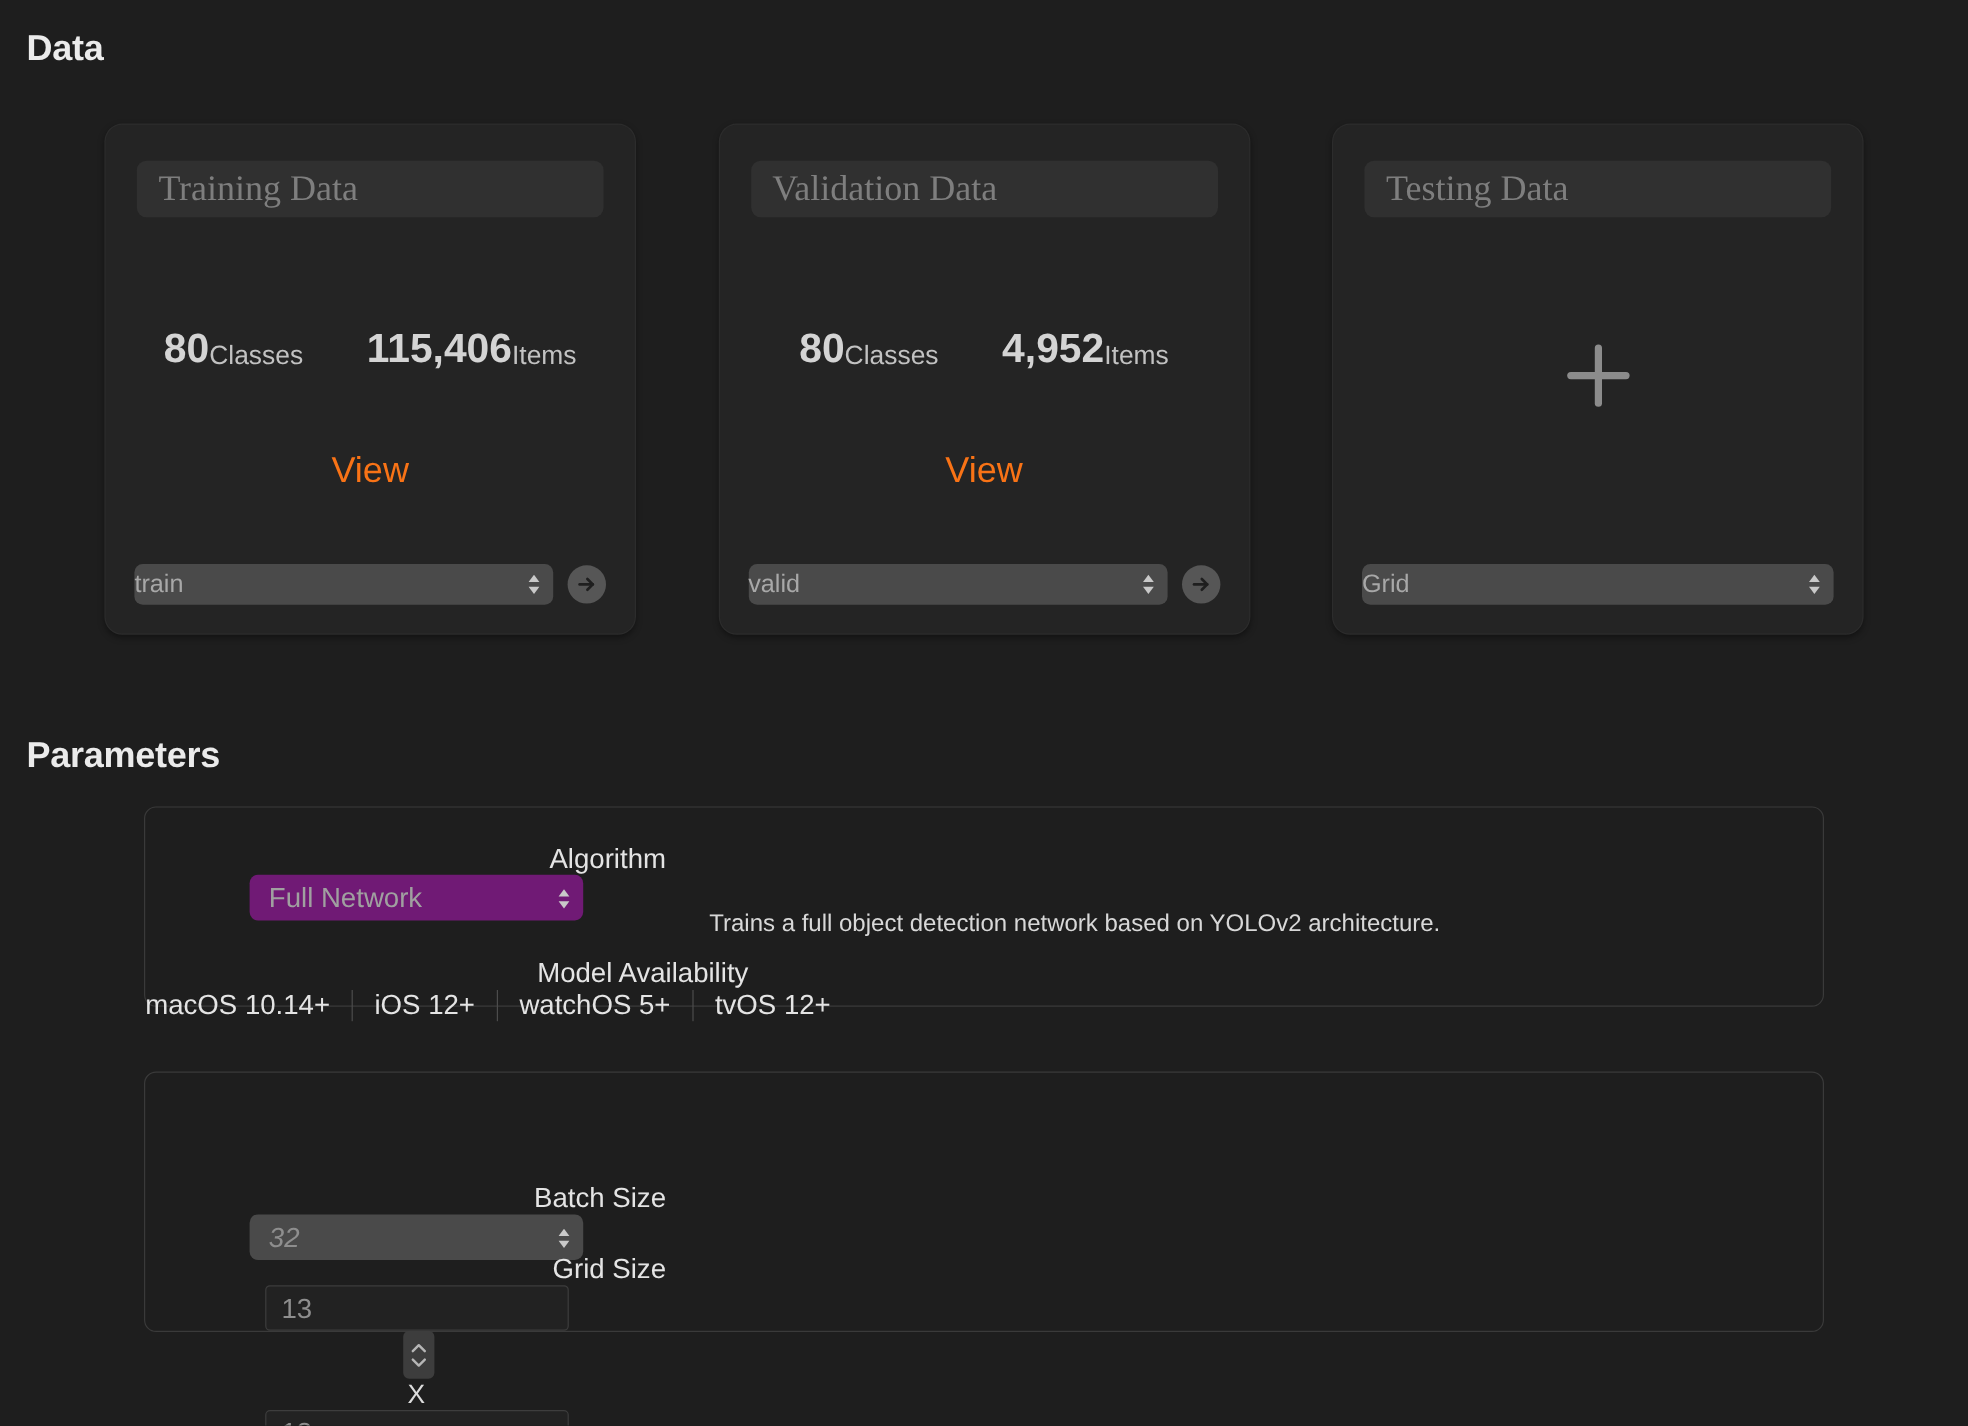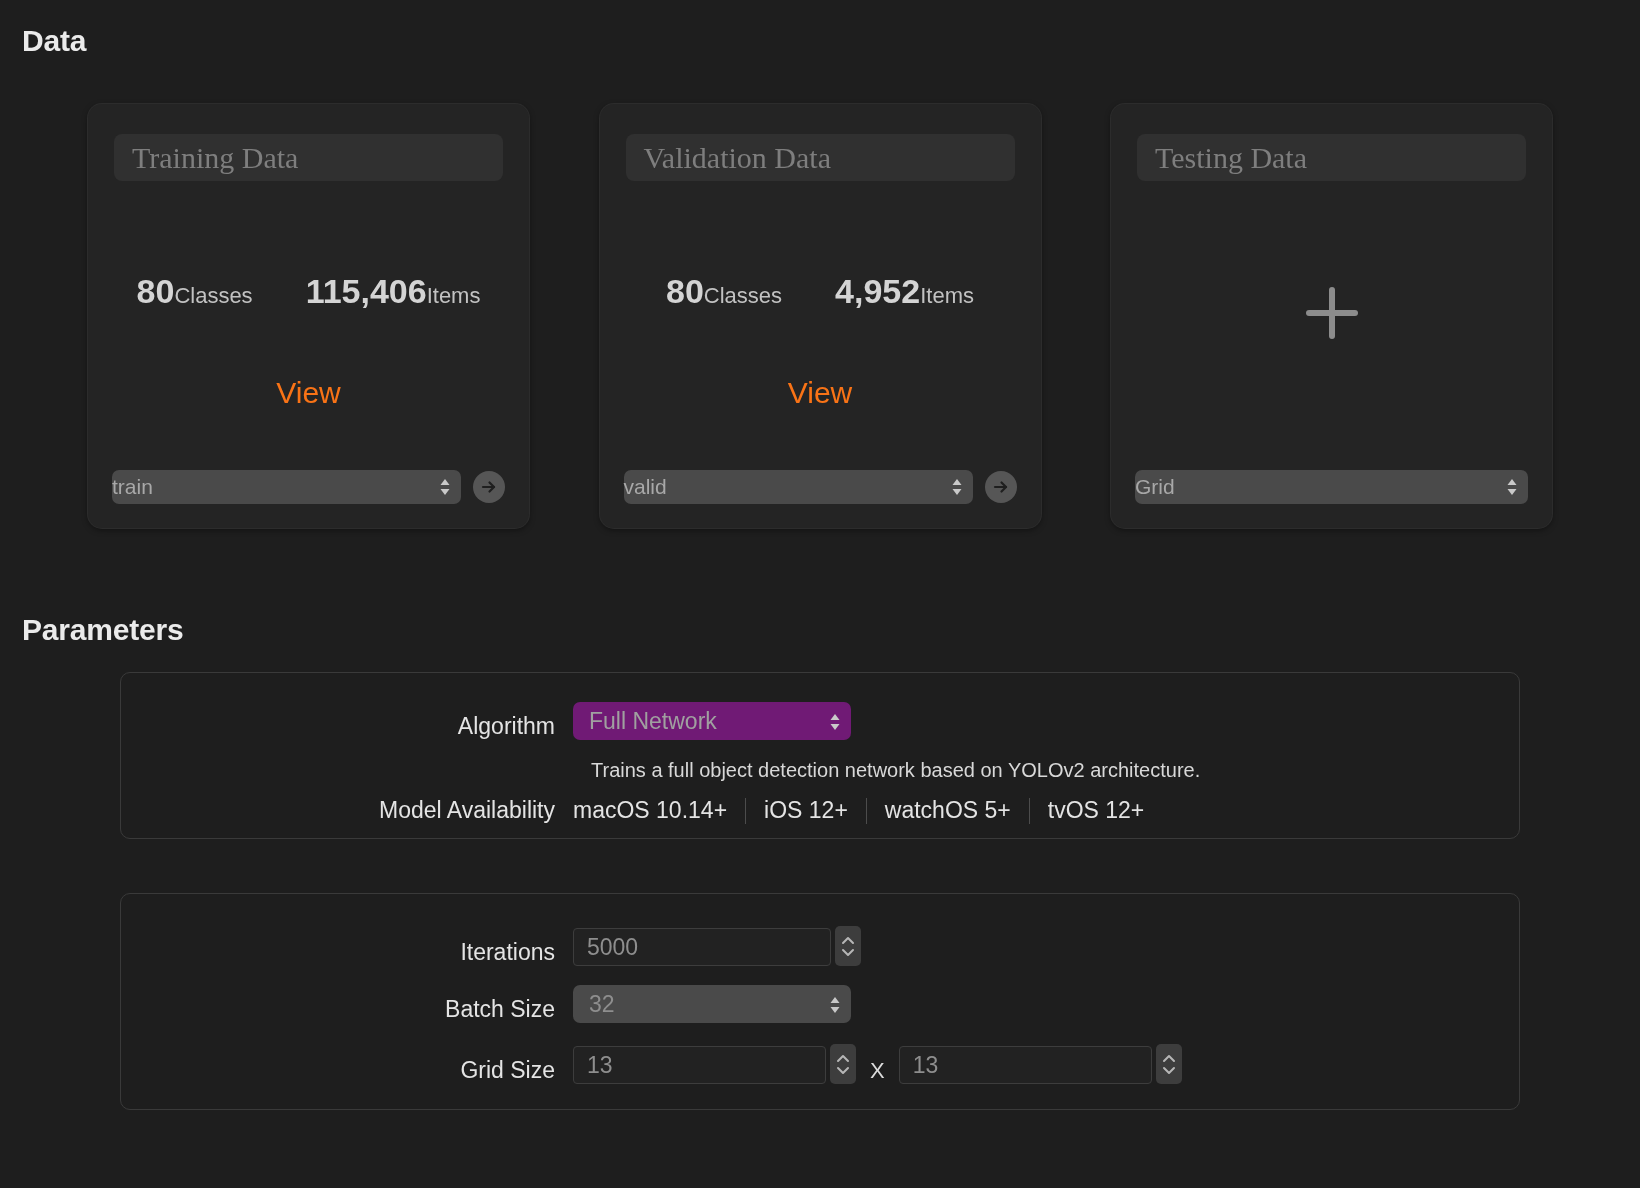--- a/index.html
+++ b/index.html
@@ -164,21 +164,22 @@
     border: 1px solid #3a3a3a;
     border-radius: 10px;
     box-sizing: border-box;
   }
   #panel-algorithm { top: 672px; height: 167px; }
   #panel-training { top: 893px; height: 217px; }
 
   .p-row {
     position: absolute;
     display: flex;
-    align-items: flex-end;
+    align-items: center;
+    flex-direction: column;
   }
   .p-label {
     width: 452px;
     text-align: right;
     padding-right: 18px;
     font-size: 23px;
     color: #e4e4e4;
     box-sizing: border-box;
   }
 
@@ -249,20 +250,21 @@
   }
   .batch-select {
     width: 278px;
     height: 38px;
     background: #4a4a4a;
     border-radius: 7px;
     display: flex;
     align-items: center;
     padding: 0 8px 0 16px;
     box-sizing: border-box;
+    font-style: italic;
   }
   .batch-select .sel-text {
     flex: 1;
     font-size: 23px;
     color: #8e8e8e;
   }
   .x-sep {
     font-size: 22px;
     color: #dcdcdc;
     margin: 0 14px;
@@ -399,32 +401,20 @@
       <span class="avail-item">watchOS 5+</span>
       <span class="avail-sep"></span>
       <span class="avail-item">tvOS 12+</span>
     </div>
   </div>
 
 </div>
 
 <div class="param-panel" id="panel-training">
 
-  <div class="p-row" style="left:0; top:32px;">
-    <div class="p-label">Iterations</div>
-    <div class="num-field" style="width:258px;">5000</div>
-    <div class="stepper">
-      <svg width="14" height="9" viewBox="0 0 14 9">
-          <polyline points="2,7 7,2 12,7" fill="none" stroke="#b6b6b6" stroke-width="2" stroke-linecap="round" stroke-linejoin="round"></polyline>
-        </svg>
-      <svg width="14" height="9" viewBox="0 0 14 9">
-          <polyline points="2,2 7,7 12,2" fill="none" stroke="#b6b6b6" stroke-width="2" stroke-linecap="round" stroke-linejoin="round"></polyline>
-        </svg>
-    </div>
-  </div>
 
   <div class="p-row" style="left:0; top:91px;">
     <div class="p-label">Batch Size</div>
     <div class="batch-select">
       <span class="sel-text">32</span>
       <span class="chev">
         <svg width="16" height="28" viewBox="0 0 16 28">
           <path d="M8 6 L12.5 12 L3.5 12 Z" fill="#c9c9c9"></path>
           <path d="M8 22 L12.5 16 L3.5 16 Z" fill="#c9c9c9"></path>
         </svg>

